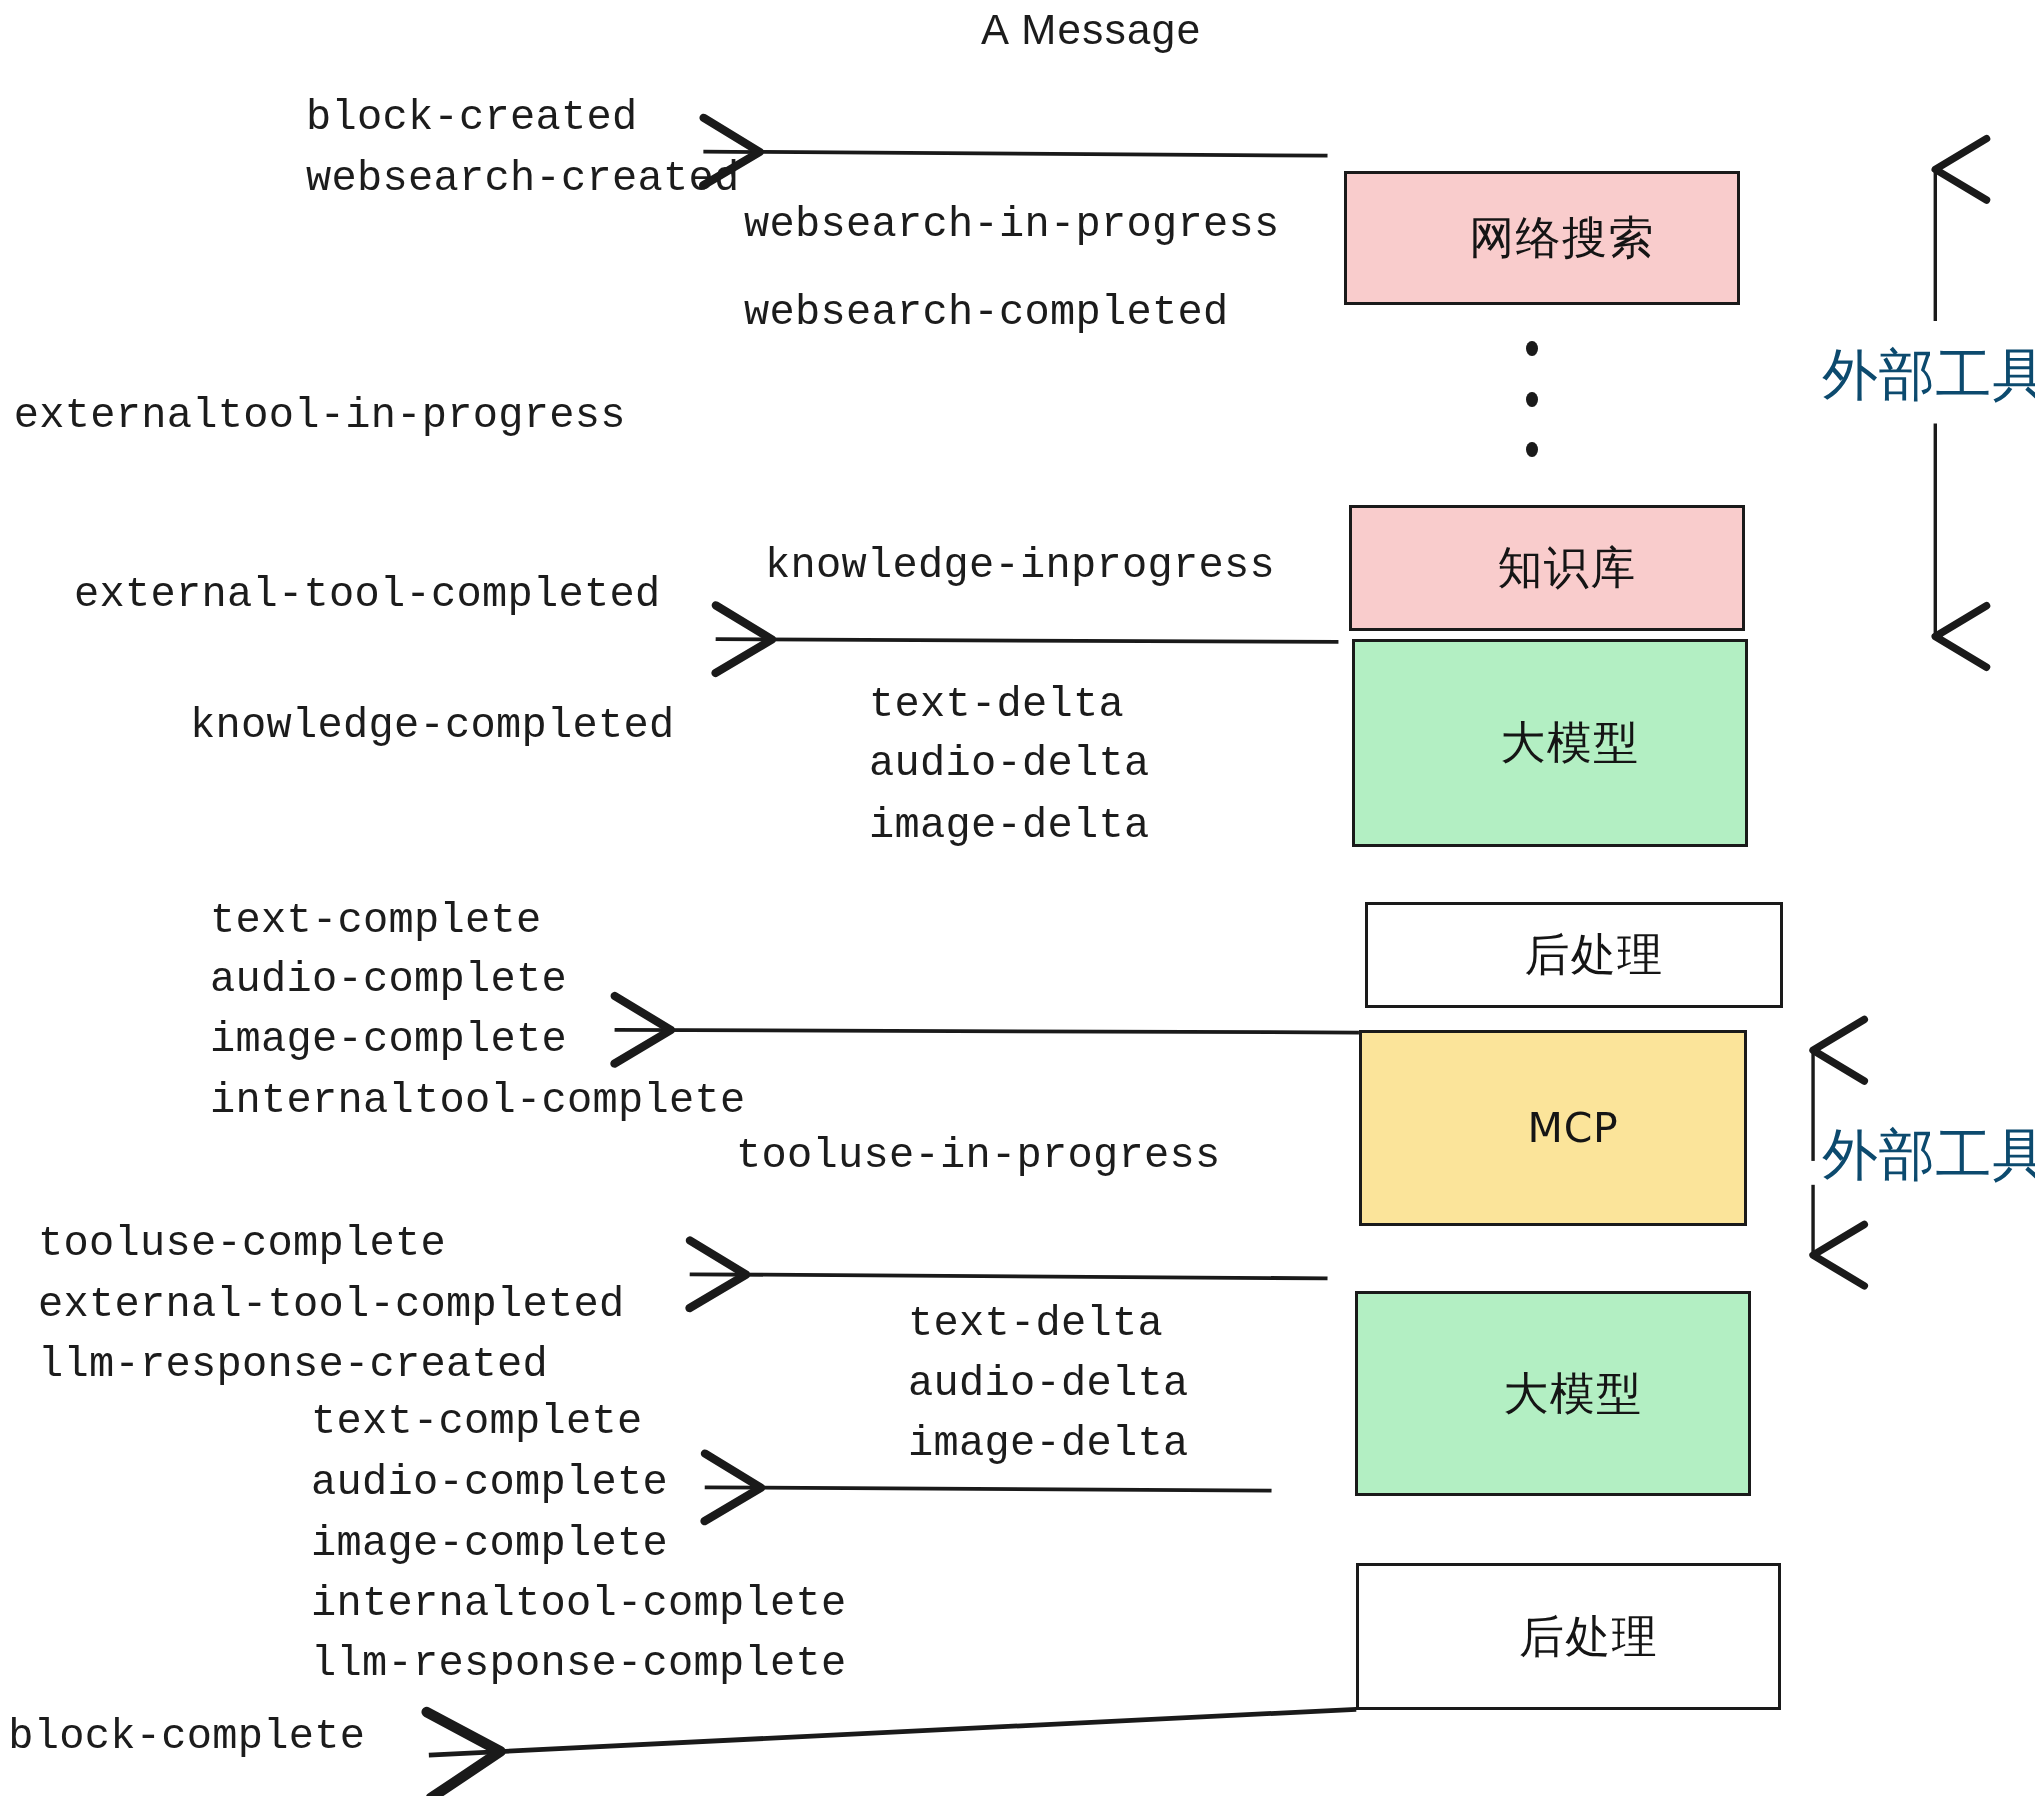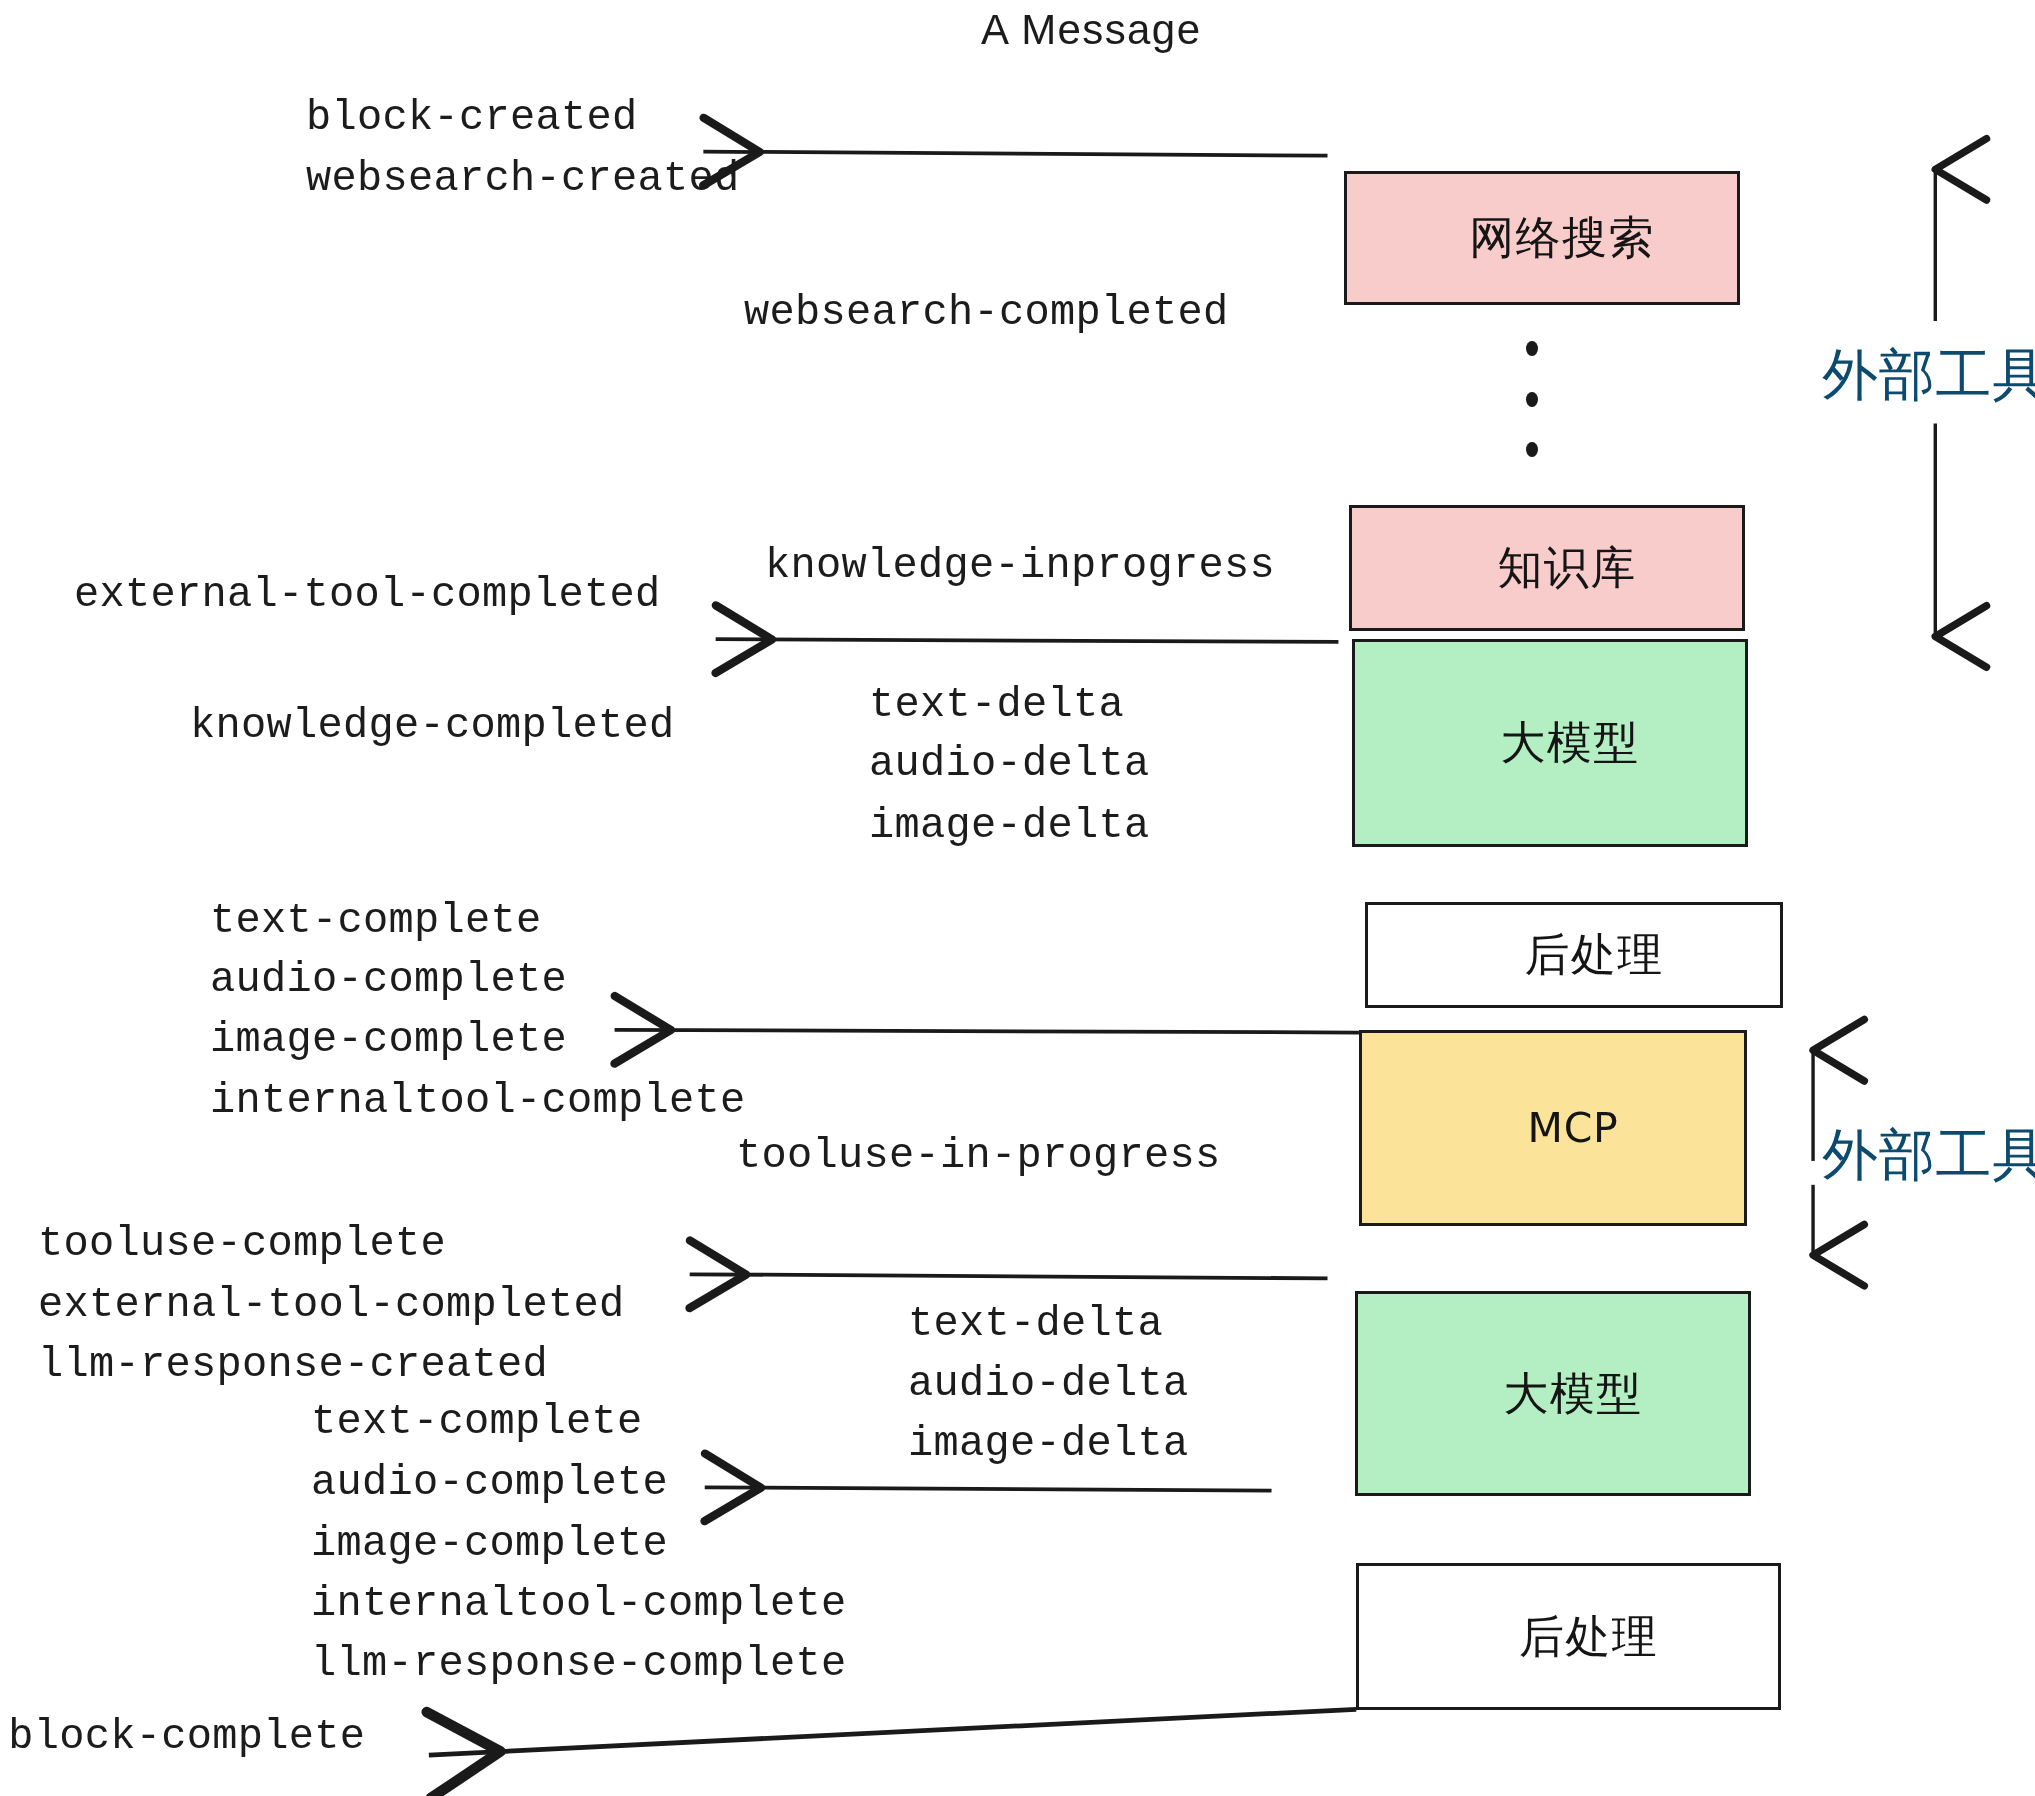--- a/index.html
+++ b/index.html
@@ -138,22 +138,24 @@
   <div class="grouplabel" style="left:1822px; top:338px;">
     <span>外部工具</span>
   </div>
 
   <div class="grouplabel" style="left:1822px; top:1118px;">
     <span>外部工具</span>
   </div>
 
   <div class="evt" style="left:306px; top:97px;">block-created</div>
   <div class="evt" style="left:306px; top:158px;">websearch-created</div>
+  <div class="evt" style="left:744px; top:204px;">websearch-in-progress</div>
   <div class="evt" style="left:744px; top:292px;">websearch-completed</div>
 
+  <div class="evt" style="left:13.7px; top:395px;">externaltool-in-progress</div>
 
   <div class="evt" style="left:765px; top:545px;">knowledge-inprogress</div>
   <div class="evt" style="left:74px; top:574px;">external-tool-completed</div>
   <div class="evt" style="left:190px; top:660px;margin-top:45px;">knowledge-completed</div>
 
   <div class="evt" style="left:869px; top:684px;">text-delta</div>
   <div class="evt" style="left:869px; top:743px;">audio-delta</div>
   <div class="evt" style="left:869px; top:805px;">image-delta</div>
 
   <div class="evt" style="left:210px; top:900px;">text-complete</div>

